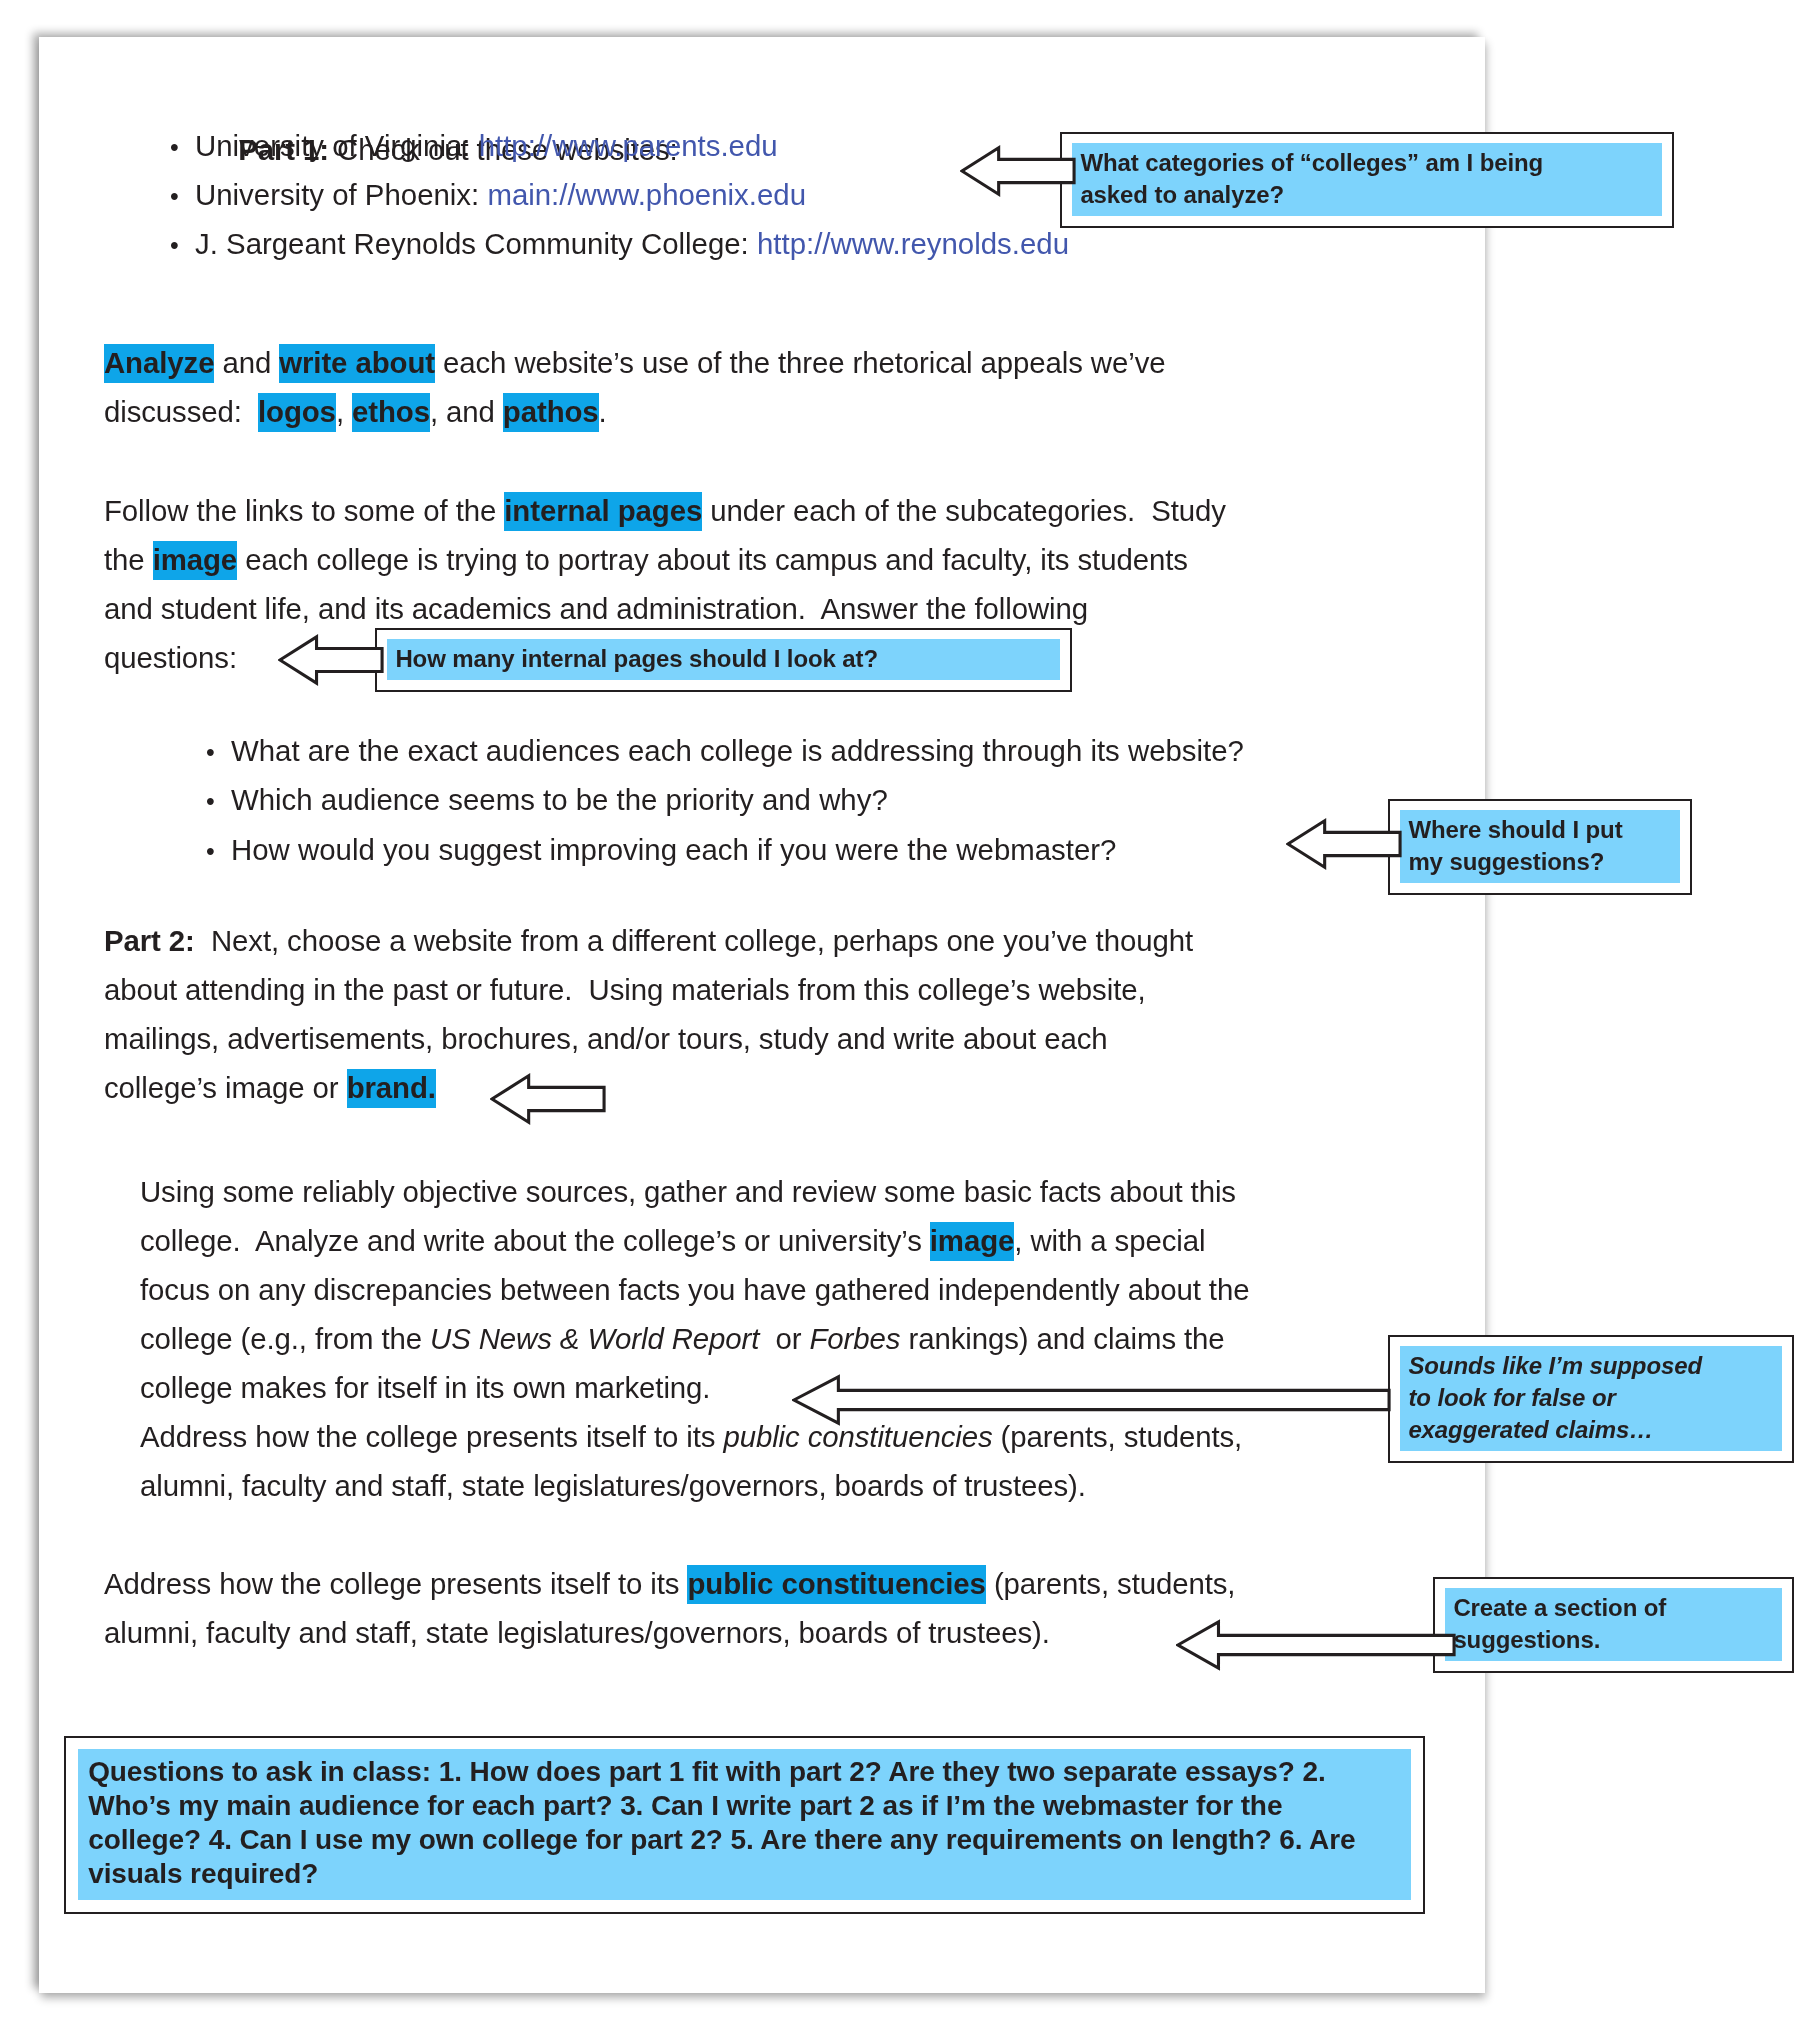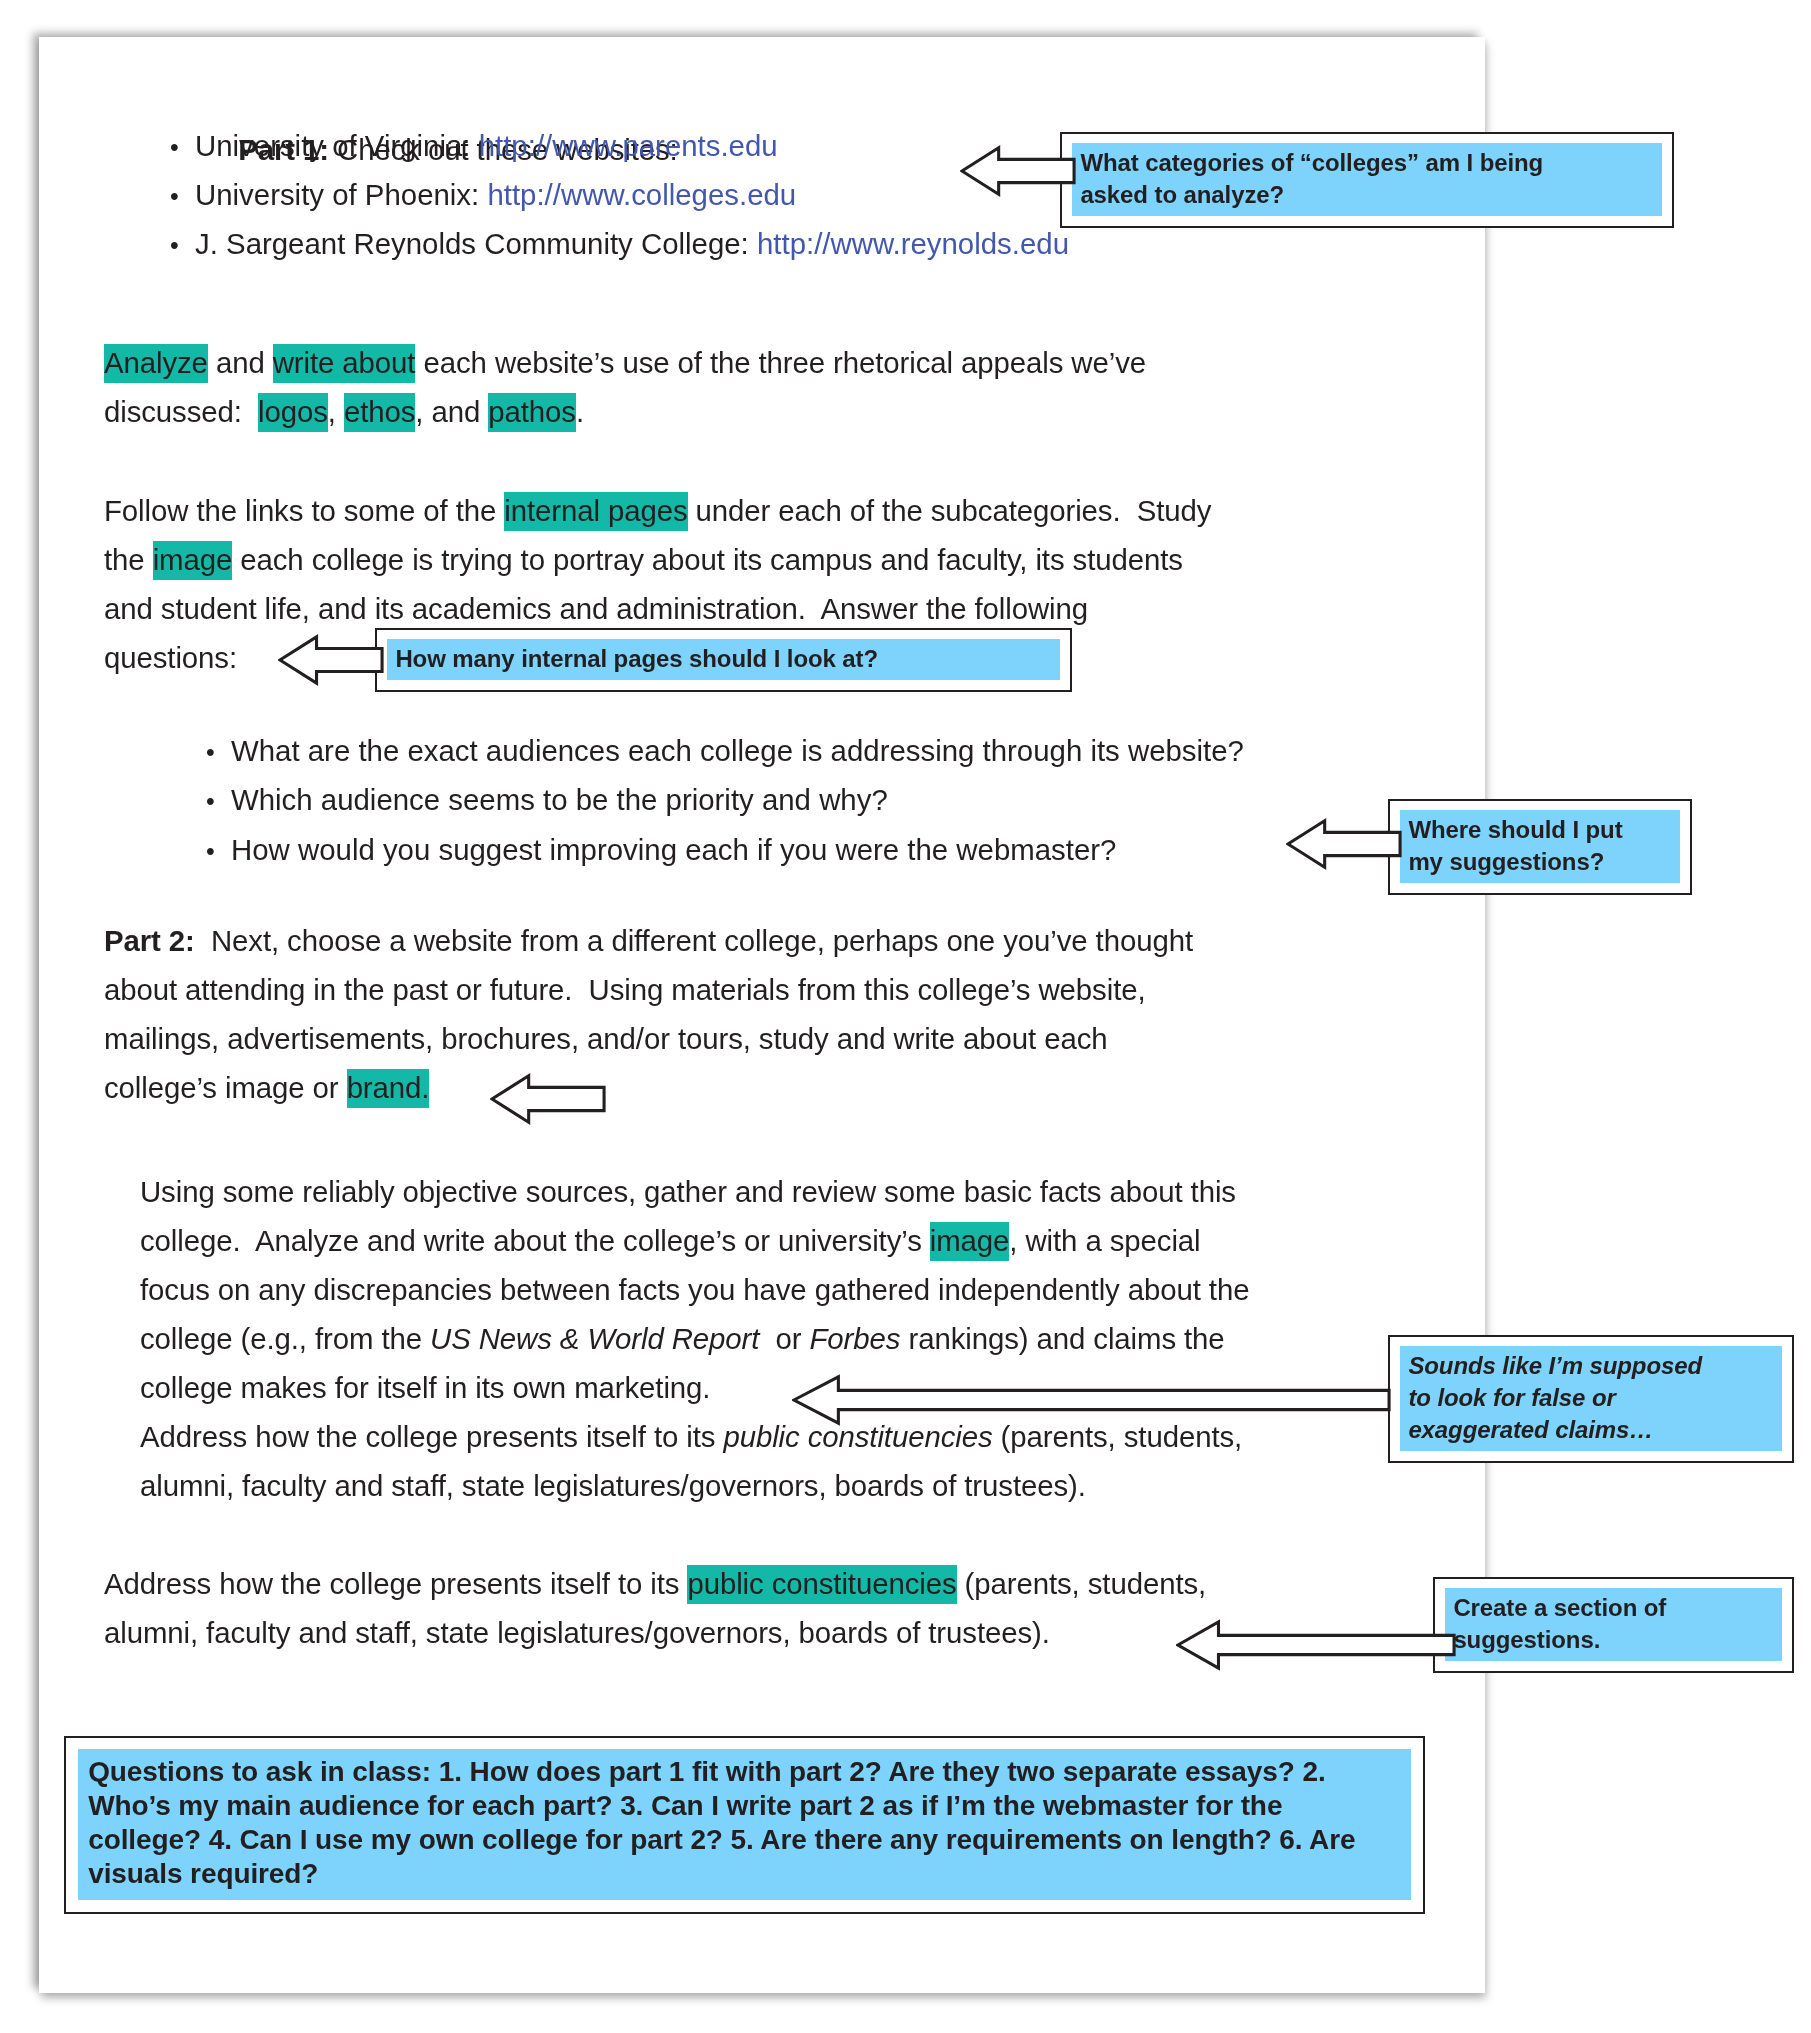--- a/index.html
+++ b/index.html
@@ -37,24 +37,25 @@
     color: #231f20;
     font-size: 29.4px;
     line-height: 49px;
     letter-spacing: -0.1px;
     white-space: pre-wrap;
   }
   .doc-text b { font-weight: bold; }
   .doc-text i { font-style: italic; }
 
   .hl {
-    background: #14b8a6;
+    background: #0ea5e9;
     box-decoration-break: clone;
     -webkit-box-decoration-break: clone;
     padding: 1.9px 0 3.9px 0;
+    font-weight: bold;
   }
   .url { color: #4257ad; }
 
   
   .bullet-row {
     position: absolute;
     display: flex;
     align-items: baseline;
     color: #231f20;
     font-size: 29.4px;
@@ -129,21 +130,21 @@
     <b>Part 1:</b><span> Check out these websites:</span>
   </div>
 
   <div class="bullet-row" style="left:170px; top:121px;">
     <span class="bullet-dot">•</span>
     <span><span>University of Virginia: </span><span class="url">http://www.parents.edu</span></span>
   </div>
 
   <div class="bullet-row" style="left:170px; top:170px;">
     <span class="bullet-dot">•</span>
-    <span><span>University of Phoenix: </span><span class="url">http://www.colleges.edu</span></span>
+    <span><span>University of Phoenix: </span><span class="url">main://www.phoenix.edu</span></span>
   </div>
 
   <div class="bullet-row" style="left:170px; top:219px;">
     <span class="bullet-dot">•</span>
     <span><span>J. Sargeant Reynolds Community College: </span><span class="url">http://www.reynolds.edu</span></span>
   </div>
 
   <div class="doc-text" style="left:104px; top:338px; width:1294px;"><span class="hl">Analyze</span><span> and </span><span class="hl">write about</span><span> each website’s use of the three rhetorical appeals we’ve
 discussed:  </span><span class="hl">logos</span><span>, </span><span class="hl">ethos</span><span>, and </span><span class="hl">pathos</span><span>.</span>
   </div>

